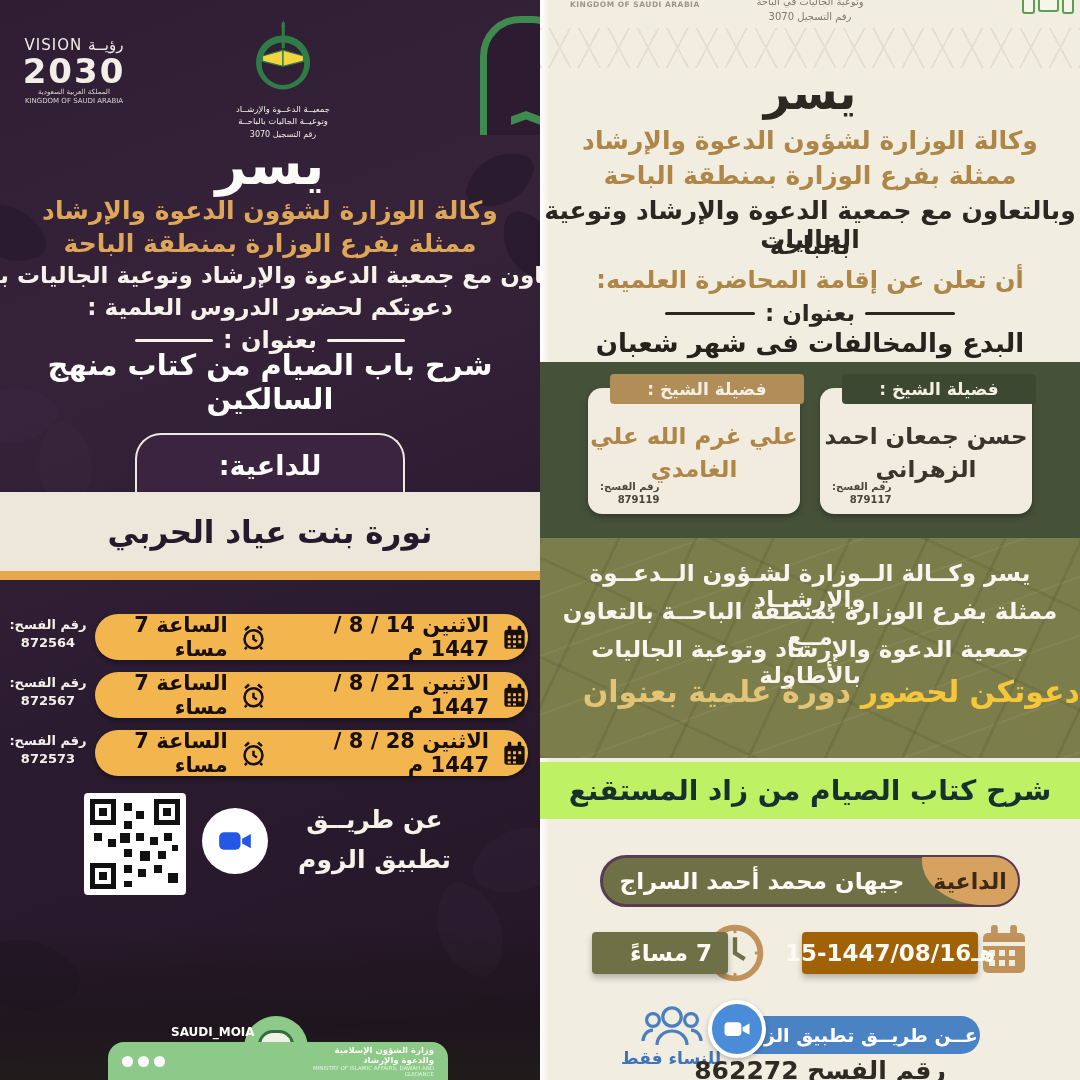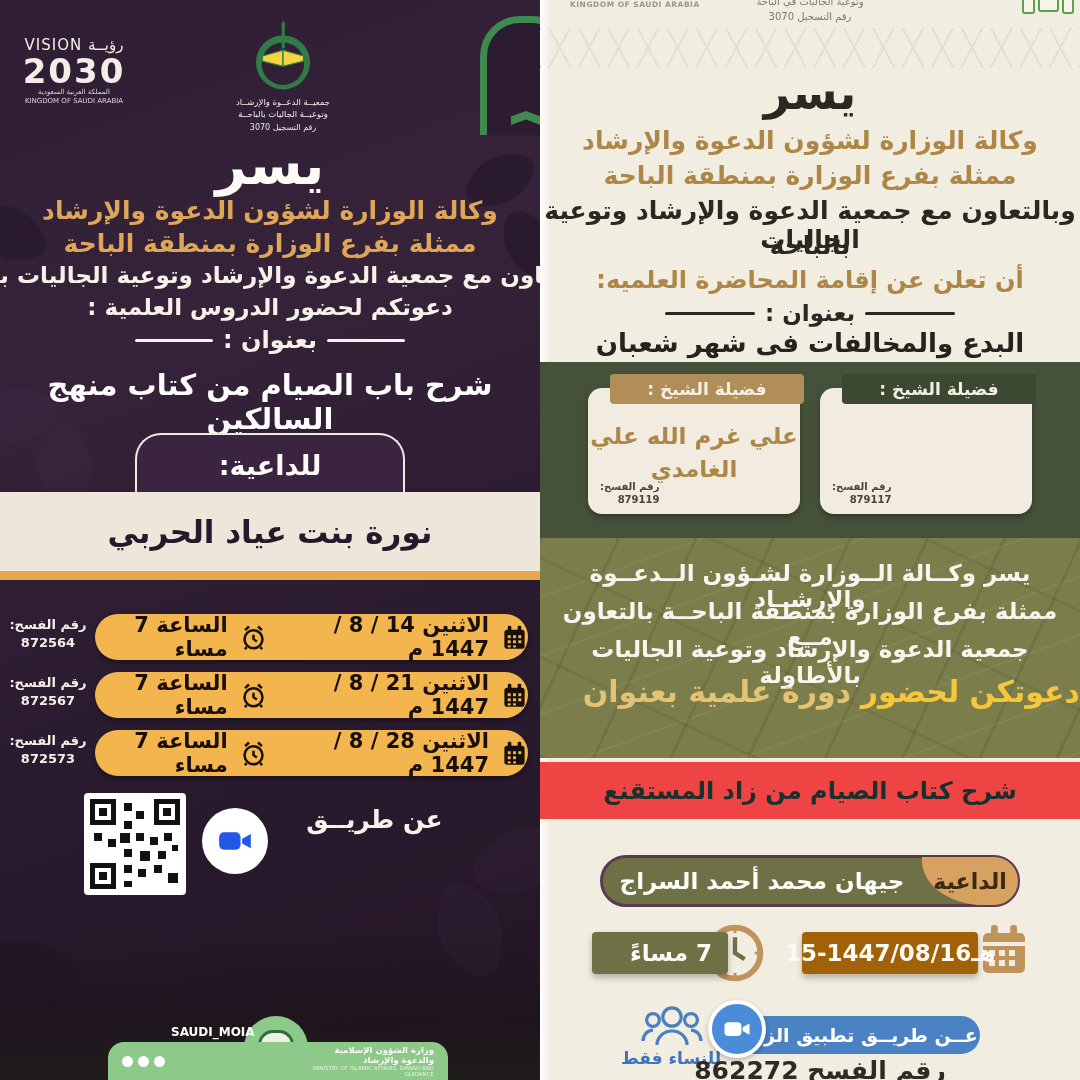--- a/index.html
+++ b/index.html
@@ -9,32 +9,32 @@
   
   .poster-left{left:0;background:linear-gradient(160deg,#2e1d33 0%,#362339 30%,#2b1b30 60%,#241525 100%);}
   .petal{position:absolute;border-radius:78% 22% 78% 22%/78% 22% 78% 22%;}
   .pl-dark{background:#1d1122;opacity:.45;}
   .pl-lite{background:#4d3656;opacity:.25;}
   .vision{position:absolute;left:14px;top:36px;width:120px;color:#f3efe8;text-align:center;direction:ltr;}
   .vision .row1{font-size:15px;letter-spacing:1px;}
   .vision .year{font-size:34px;font-weight:bold;letter-spacing:2px;line-height:34px;}
   .vision .sub{font-size:7px;opacity:.85;line-height:9px;}
   .assoc-logo{position:absolute;left:218px;top:20px;width:130px;text-align:center;color:#efece6;}
-  .assoc-logo .txt{font-size:8.5px;line-height:12px;margin-top:0;}
+  .assoc-logo .txt{font-size:8.5px;line-height:12px;margin-top:7px;}
   .arch-logo{position:absolute;left:480px;top:16px;width:78px;height:112px;
     border:7px solid #3f8a4e;border-bottom:none;border-radius:40px 40px 0 0;background:#2c1b31;
     display:flex;align-items:flex-end;justify-content:center;}
   .arch-logo .book{width:30px;height:14px;background:#3f8a4e;clip-path:polygon(0 40%,50% 0,100% 40%,100% 100%,50% 60%,0 100%);margin-bottom:10px;}
   .yusir-l{position:absolute;left:0;top:134px;width:100%;text-align:center;color:#fdfbf7;font-size:54px;font-weight:bold;}
   .gold-line{position:absolute;width:100%;text-align:center;color:#dda659;font-size:25px;font-weight:bold;}
   .white-line{position:absolute;width:100%;text-align:center;color:#f6f2ea;font-size:23px;font-weight:bold;}
   .wide{white-space:nowrap;left:50%;transform:translateX(-50%);width:720px;}
   .benwan{position:absolute;top:326px;width:100%;display:flex;align-items:center;justify-content:center;gap:10px;color:#f6f2ea;font-size:24px;font-weight:bold;}
   .benwan .bar{width:78px;height:3px;background:#f6f2ea;border-radius:2px;}
-  .lesson-title{position:absolute;top:368px;width:100%;text-align:center;color:#ffffff;font-size:29px;font-weight:bold;}
+  .lesson-title{position:absolute;top:348px;width:100%;text-align:center;color:#ffffff;font-size:29px;font-weight:bold;}
   .daiya-box{position:absolute;left:135px;top:433px;width:266px;height:60px;border:2.5px solid #efe9de;
     border-radius:26px 26px 0 0;border-bottom:none;display:flex;align-items:center;justify-content:center;
     color:#fdfbf7;font-size:27px;font-weight:bold;background:#3a2440;}
   .name-band{position:absolute;left:0;top:492px;width:100%;height:79px;background:#ece7da;
     display:flex;align-items:center;justify-content:center;color:#241a2b;font-size:31px;font-weight:bold;box-shadow:0 3px 6px rgba(0,0,0,.4);}
   .gold-strip{position:absolute;left:0;top:571px;width:100%;height:9px;background:#e7a74d;}
   .session-row{position:absolute;left:0;width:100%;height:46px;}
   .session-pill{position:absolute;right:12px;left:95px;top:0;height:46px;background:#f3b64f;border-radius:24px;
     display:flex;align-items:center;justify-content:center;gap:12px;color:#190f07;font-size:21px;font-weight:bold;direction:rtl;box-shadow:0 3px 5px rgba(0,0,0,.35);}
   .permit-tag{position:absolute;left:6px;top:2px;width:84px;text-align:center;color:#f4f0e8;font-size:13px;font-weight:bold;line-height:18px;}
@@ -82,22 +82,22 @@
   .sh-card .pm{position:absolute;left:12px;bottom:8px;font-size:10px;font-weight:bold;color:#4a443a;line-height:13px;}
   .olive-band{position:absolute;left:0;top:538px;width:100%;height:220px;background:#7b7d4b;
     background-image:
       repeating-linear-gradient(115deg,rgba(40,45,15,.12) 0 3px,transparent 3px 70px),
       repeating-linear-gradient(25deg,rgba(40,45,15,.10) 0 3px,transparent 3px 90px),
       repeating-linear-gradient(160deg,rgba(255,255,255,.05) 0 2px,transparent 2px 55px);}
   .olive-band .ln{position:absolute;width:100%;text-align:center;color:#f7f5ee;font-size:23px;font-weight:bold;}
   .cta{position:absolute;top:136px;width:100%;text-align:right;font-size:30px;}
   .cta .b{color:#f6c63b;font-weight:bold;}
   .cta .r{color:#e9c878;font-weight:bold;opacity:.95;}
-  .blue-strip{position:absolute;left:0;top:762px;width:100%;height:57px;background:#ef4444;
-    display:flex;align-items:center;justify-content:center;color:#16312e;font-size:24px;font-weight:bold;}
+  .blue-strip{position:absolute;left:0;top:762px;width:100%;height:57px;background:#bef264;
+    display:flex;align-items:center;justify-content:center;color:#16312e;font-size:28px;font-weight:bold;}
   .preacher-pill{position:absolute;left:60px;top:855px;width:420px;height:52px;background:#6d7145;border:3px solid #5a3c50;
     border-radius:28px;box-sizing:border-box;}
   .preacher-pill .seg{position:absolute;right:-1px;top:-1px;bottom:-1px;width:96px;background:#d7a25f;
     border-radius:0 26px 26px 0/0 26px 26px 0;border-bottom-left-radius:70% 100%;
     display:flex;align-items:center;justify-content:center;color:#3c2a15;font-size:22px;font-weight:bold;}
   .preacher-pill .nm{position:absolute;left:0;right:96px;top:0;bottom:0;display:flex;align-items:center;justify-content:center;
     color:#fdfcf6;font-size:23px;font-weight:bold;}
   .date-box{position:absolute;left:262px;top:932px;width:176px;height:42px;background:#a16207;border-radius:4px;
     display:flex;align-items:center;justify-content:center;color:#fbfaf3;font-size:23px;font-weight:bold;box-shadow:0 4px 6px rgba(0,0,0,.25);}
   .cal-icon-r{position:absolute;left:440px;top:924px;width:48px;height:52px;}
@@ -319,20 +319,21 @@
     </div>
 
     <div class="zoom-badge">
       <svg viewBox="0 0 24 24" fill="#2457e6">
         <rect x="2" y="6.5" width="13.5" height="11" rx="3"></rect>
         <path d="M16.5 10.5l5.5-3v9l-5.5-3z"></path>
       </svg>
     </div>
     <div class="via-l">
       <div>عن طريــق</div>
+      <div>تطبيق الزوم</div>
     </div>
 
     <div class="photo-fade"></div>
 
     <div class="footer-emblem">
       <div class="arch"></div>
     </div>
     <div class="footer-bar">
       <div style="display:flex;align-items:center;gap:6px;">
         <div class="f-social">
@@ -378,20 +379,21 @@
     <div class="benwan-r">
       <span class="bar"></span>
       <span>بعنوان :</span>
       <span class="bar"></span>
     </div>
     <div class="lecture-title">البدع والمخالفات فى شهر شعبان</div>
 
     <div class="green-band">
       <div class="sh-card" style="right:48px;">
         <div class="tab" style="background:#3d4833;">فضيلة الشيخ :</div>
+        <div class="nm" style="color:#39352d;">حسن جمعان احمد الزهراني</div>
         <div class="pm">
           <div>رقم الفسح:</div>
           <div>879117</div>
         </div>
       </div>
       <div class="sh-card" style="right:280px;">
         <div class="tab" style="background:#b18e58;">فضيلة الشيخ :</div>
         <div class="nm" style="color:#ad8648;">علي غرم الله علي الغامدي</div>
         <div class="pm">
           <div>رقم الفسح:</div>

